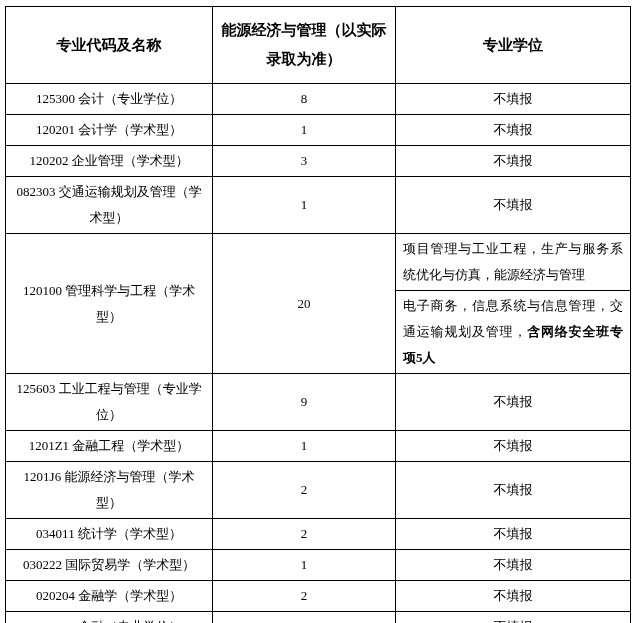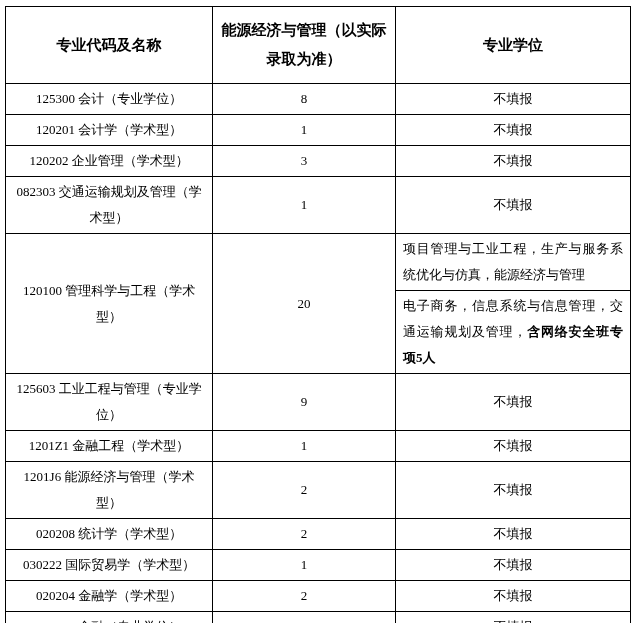--- a/index.html
+++ b/index.html
@@ -79,21 +79,21 @@
       <td class="research">不填报</td>
     </tr>
 
     <tr class="h-single">
       <td class="major">1201J6 能源经济与管理（学术型）</td>
       <td class="quota">2</td>
       <td class="research">不填报</td>
     </tr>
 
     <tr class="h-single">
-      <td class="major">020208 统计学（学术型）</td>
+      <td class="major">034011 统计学（学术型）</td>
       <td class="quota">2</td>
       <td class="research">不填报</td>
     </tr>
 
     <tr class="h-single">
       <td class="major">030222 国际贸易学（学术型）</td>
       <td class="quota">1</td>
       <td class="research">不填报</td>
     </tr>
 

